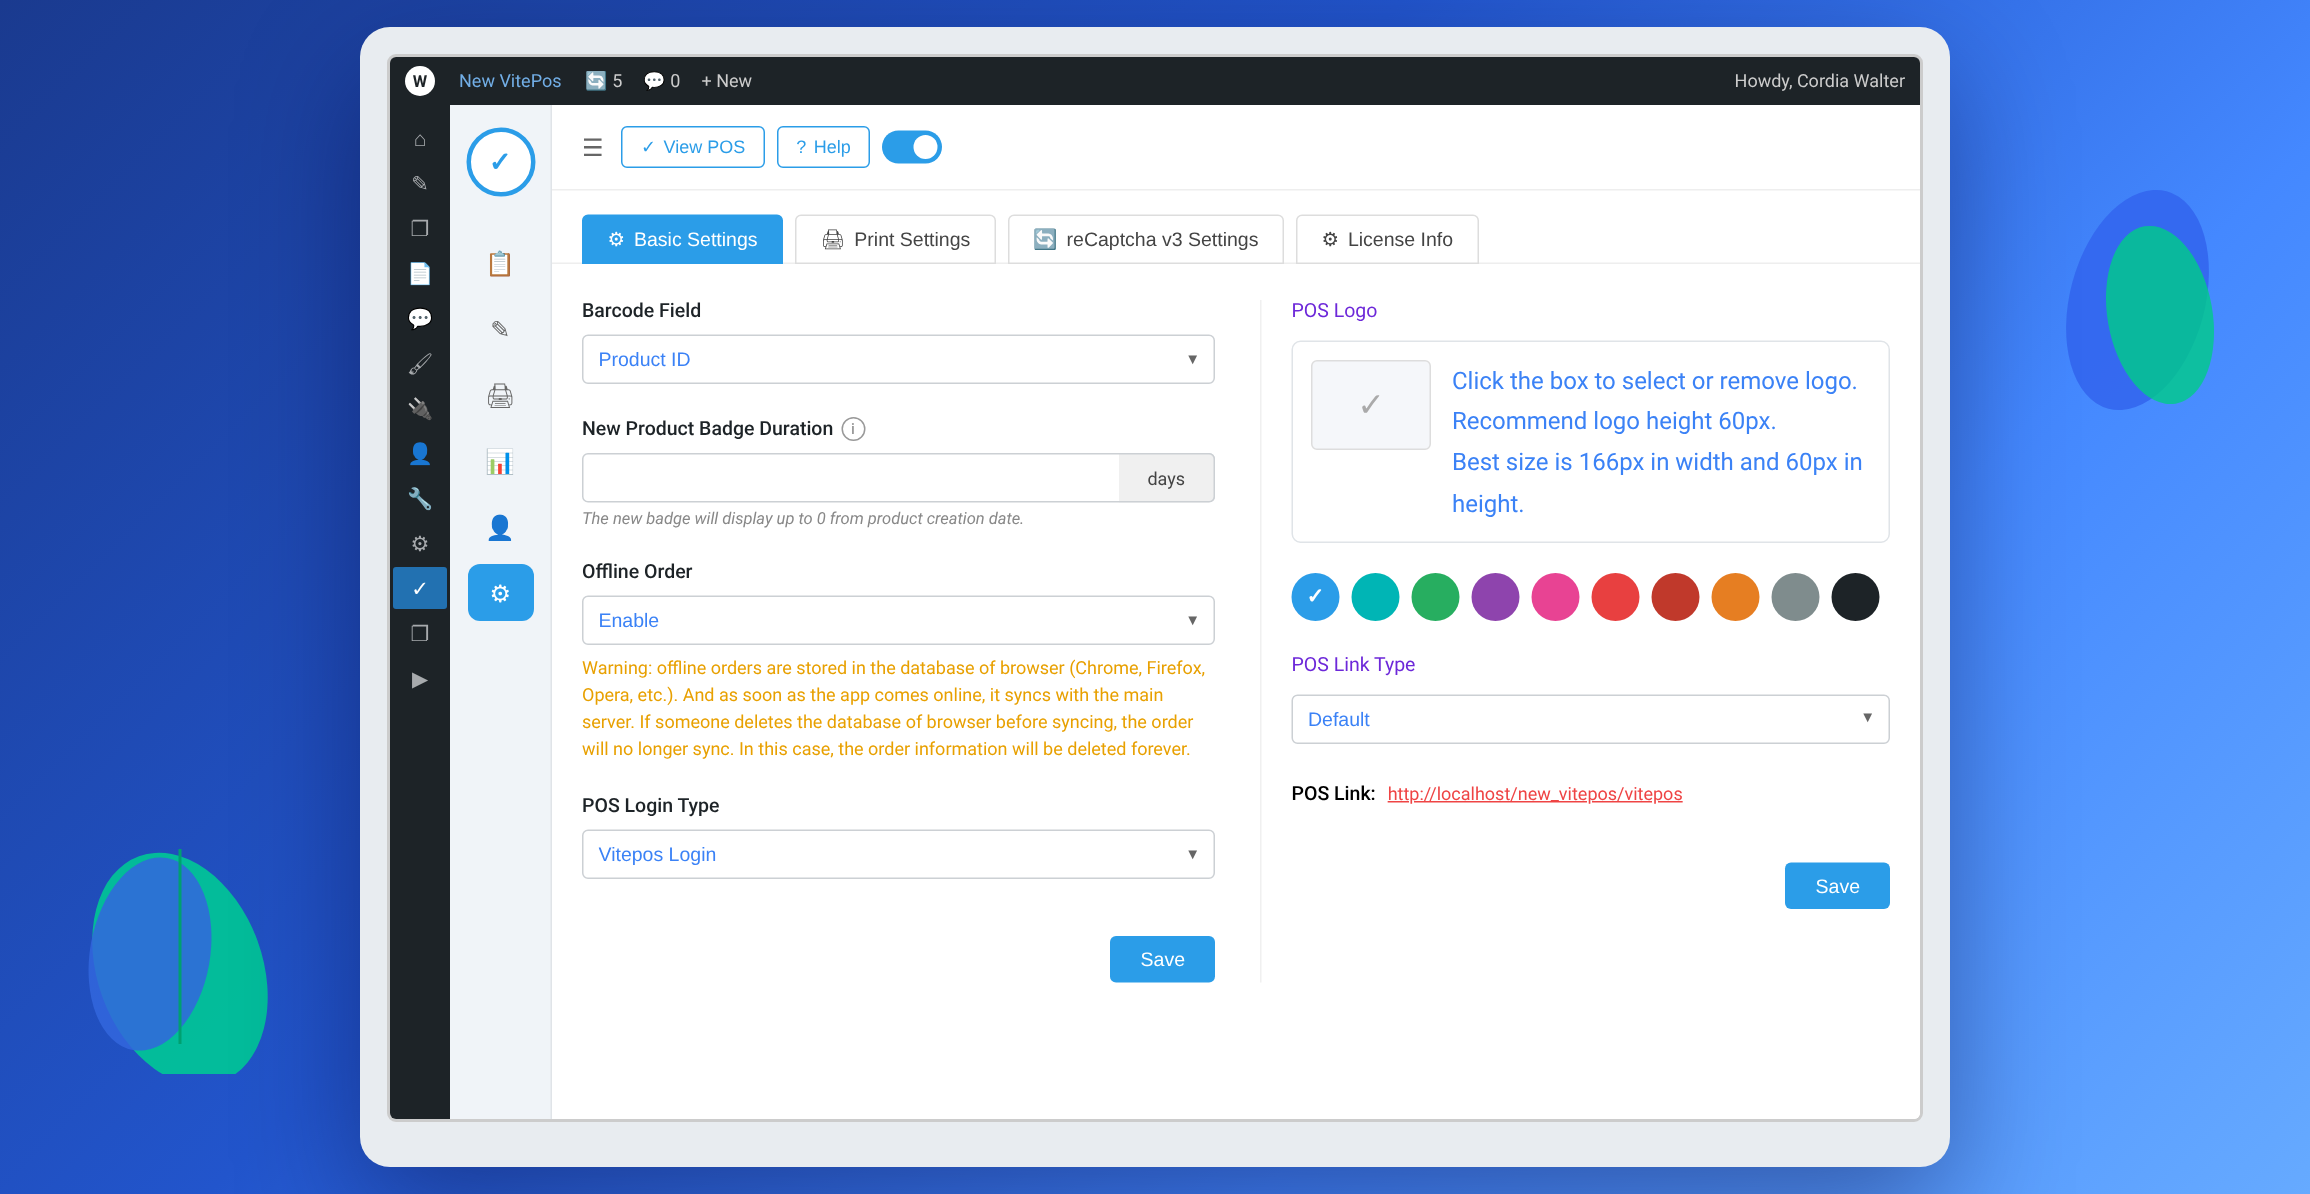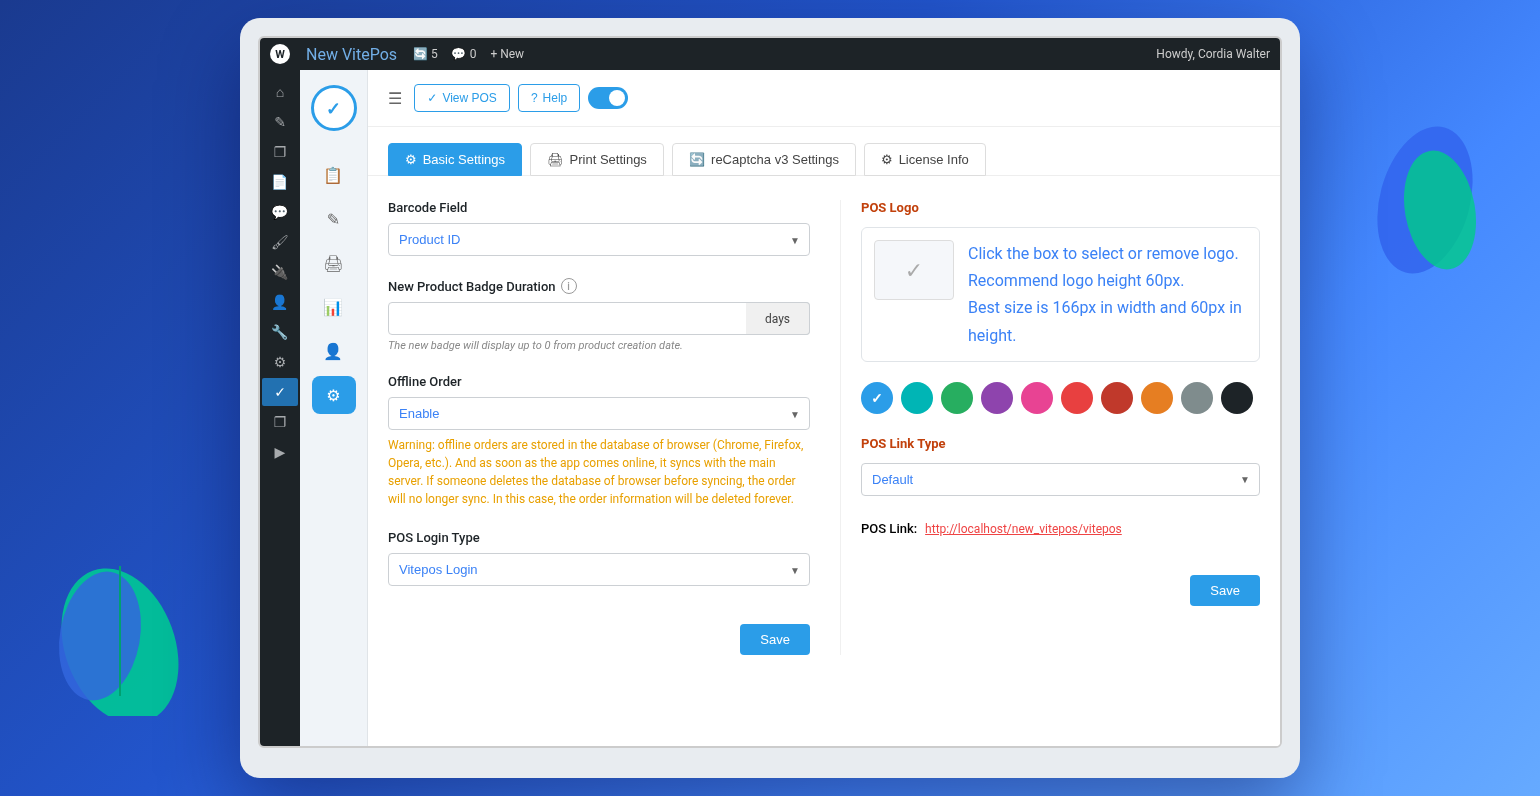--- a/index.html
+++ b/index.html
@@ -65,21 +65,21 @@
       height: 20px;
       background: #fff;
       border-radius: 50%;
       display: flex;
       align-items: center;
       justify-content: center;
       color: #1d2327;
       font-weight: bold;
       font-size: 11px;
     }
-    .wp-admin-bar .site-name { color: #72aee6; font-size: 16px; }
+    .wp-admin-bar .site-name { color: #72aee6; font-size: 12px; }
     .wp-admin-bar .admin-bar-items { display: flex; align-items: center; gap: 14px; color: #ccc; font-size: 12px; }
     .wp-admin-bar .howdy { margin-left: auto; color: #ccc; font-size: 12px; }
 
     
     .main-layout {
       display: flex;
       height: calc(796px - 120px);
       min-height: 580px;
     }
 
@@ -380,22 +380,22 @@
       flex-shrink: 0;
     }
     .logo-hint {
       font-size: 16px;
       color: #3b82f6;
       line-height: 1.7;
     }
 
     .section-title {
       font-size: 13px;
-      font-weight: 700;
-      color: #c2410c;
+      font-weight: 400;
+      color: #6d28d9;
       margin-bottom: 12px;
     }
 
     
     .color-swatches {
       display: flex;
       gap: 8px;
       flex-wrap: wrap;
       margin-bottom: 20px;
     }

